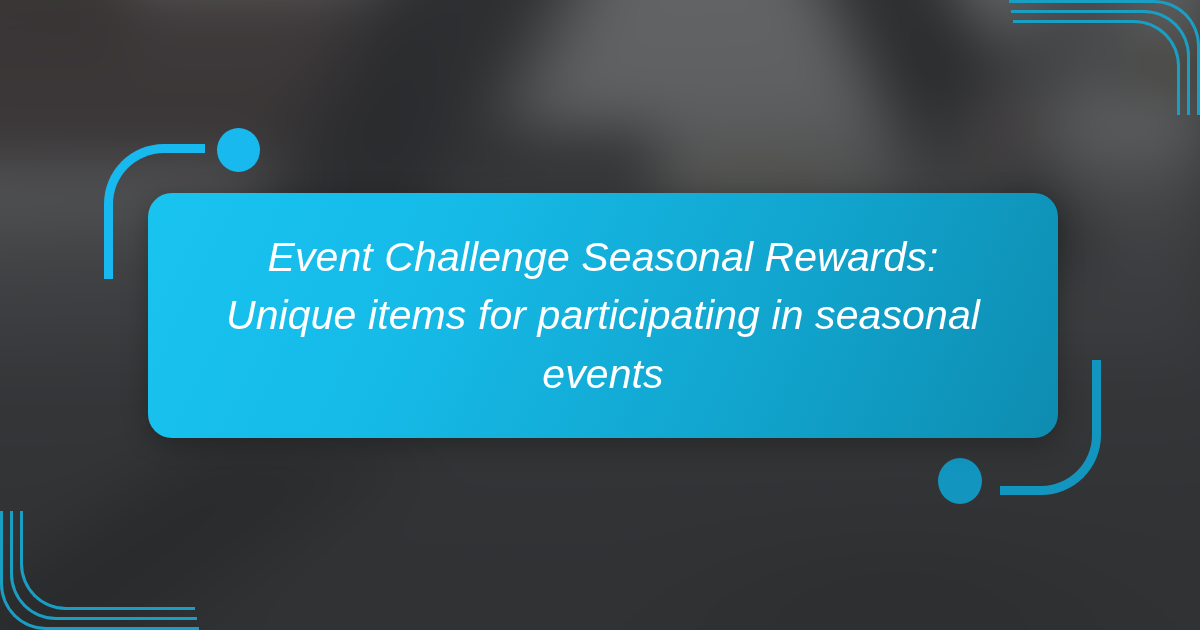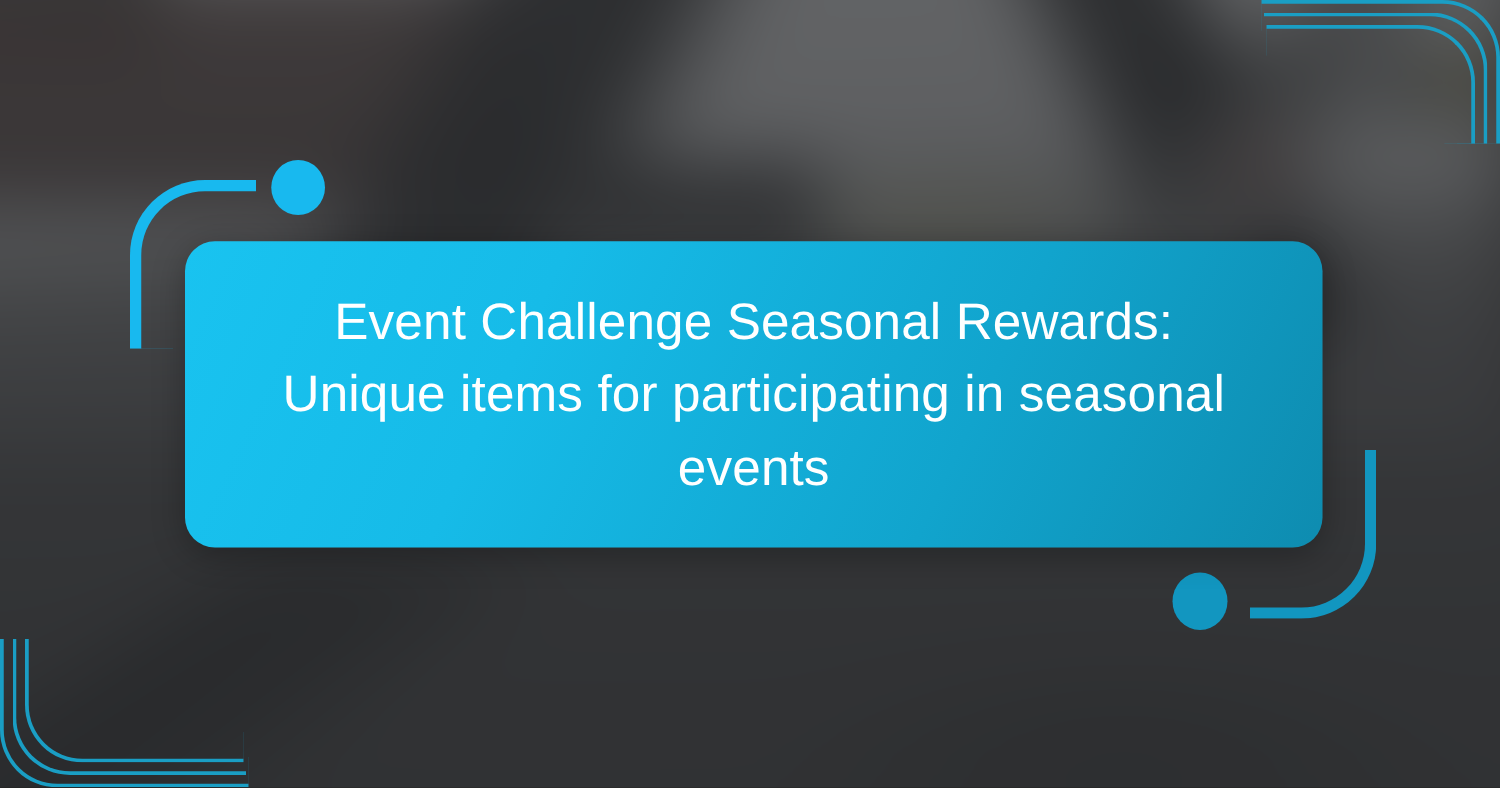--- a/index.html
+++ b/index.html
@@ -219,20 +219,21 @@
     left: 148px;
     top: 193px;
     width: 910px;
     height: 245px;
     border-radius: 24px;
     background: linear-gradient(115deg, #19c3f0 0%, #16bbe8 30%, #11a4cd 68%, #0e8cb0 100%);
     display: flex;
     align-items: center;
     justify-content: flex-end;
     box-shadow: 0 6px 26px rgba(0,0,0,.28);
+    font-style: italic;
   }
   .card-title {
     margin: 0;
     padding: 0 64px;
     color: #ffffff;
     font-size: 41px;
     font-weight: 400;
     line-height: 1.42;
     text-align: center;
     letter-spacing: .1px;

